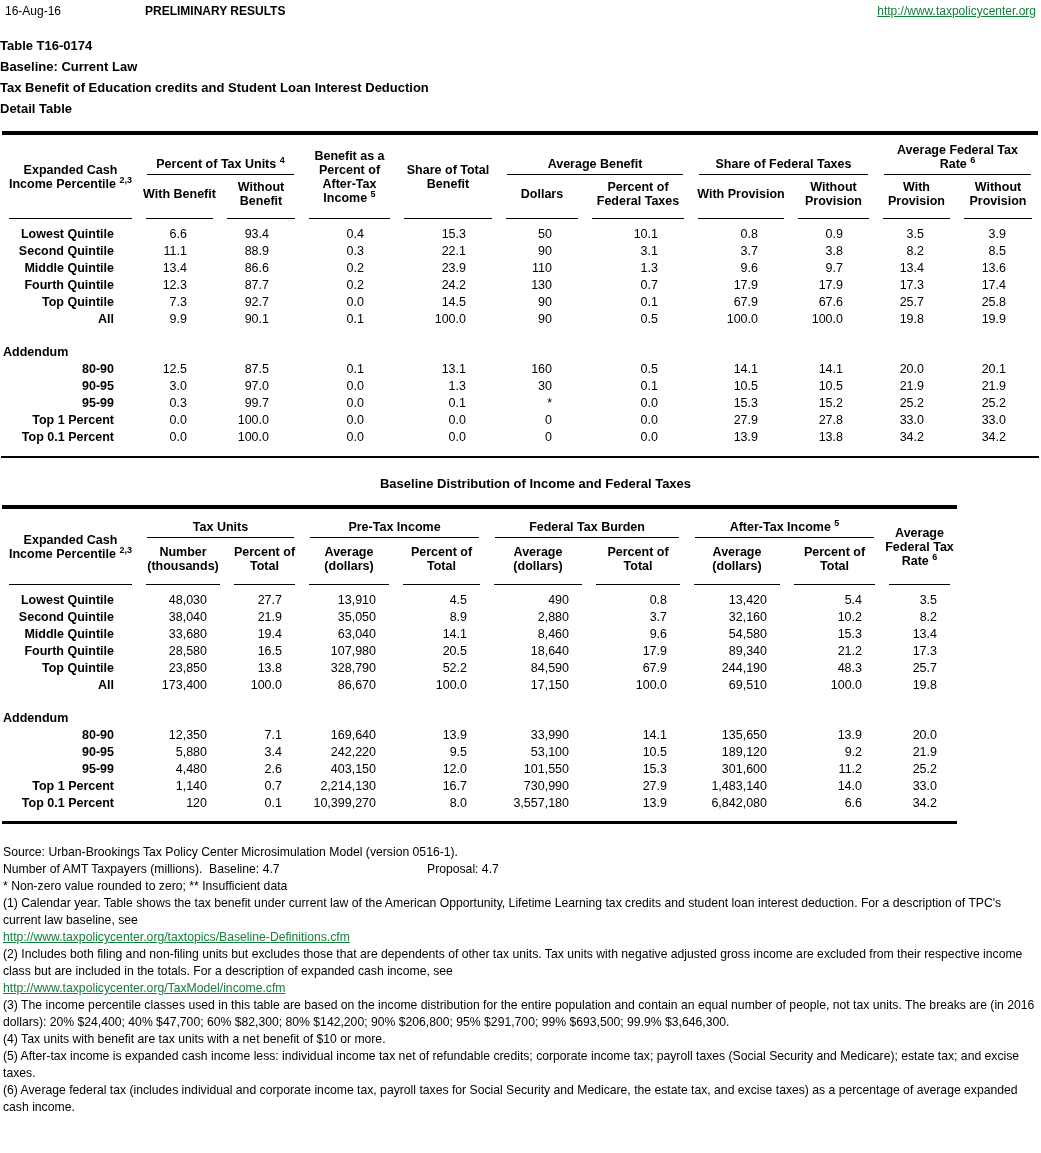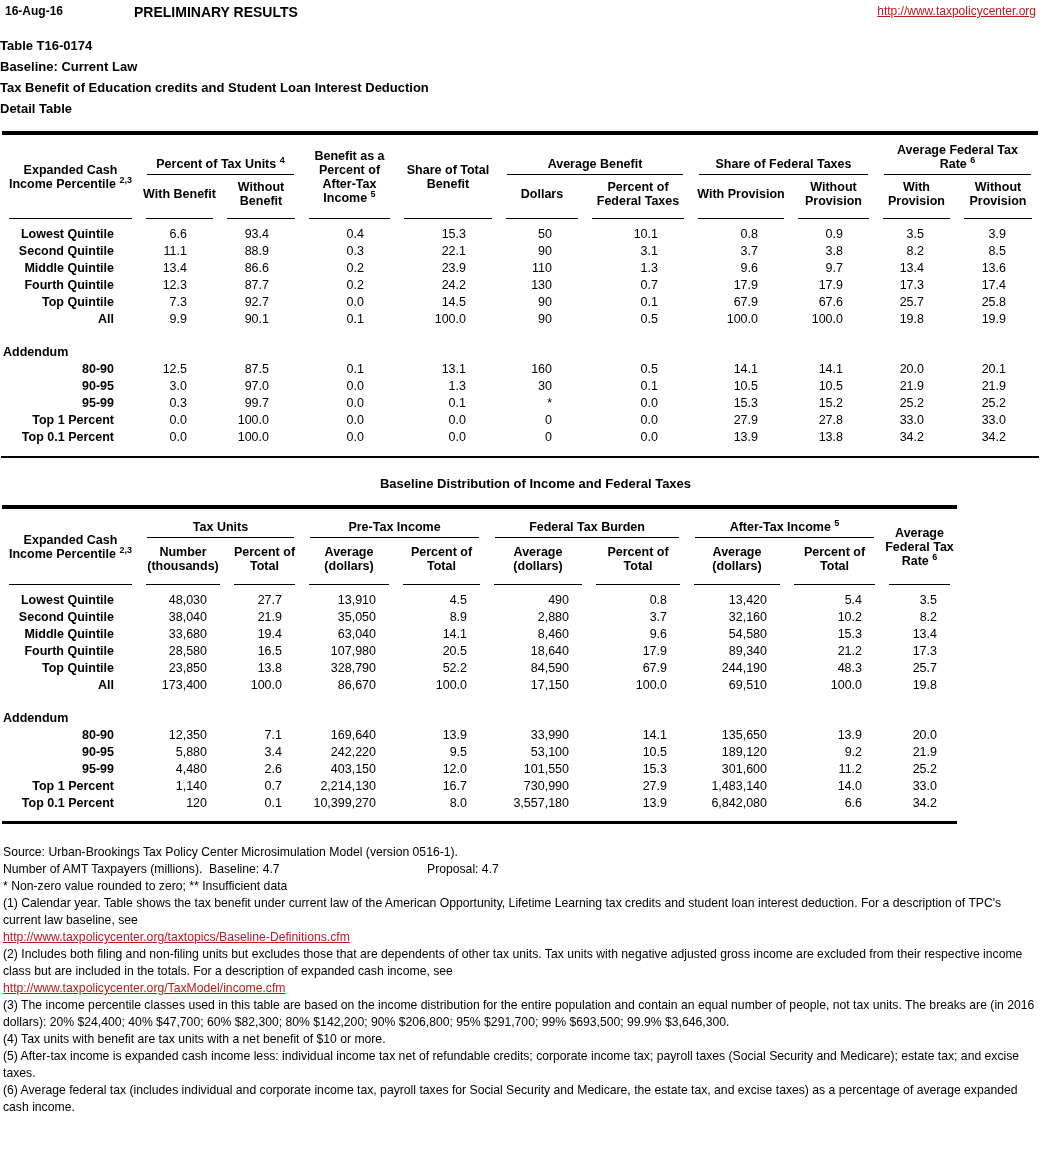--- a/index.html
+++ b/index.html
@@ -2,29 +2,29 @@
 <html><head>
 <meta charset="utf-8">
 <style>
   * { box-sizing: border-box; }
   html, body { margin: 0; padding: 0; }
   body {
     width: 1041px; height: 1153px; overflow: hidden;
     background: #ffffff; color: #000000;
     font-family: "Liberation Sans", sans-serif;
   }
-  a { color: #b91c1c; text-decoration: underline; }
+  a { color: #15803d; text-decoration: underline; }
   sup { font-size: 9px; line-height: 0; vertical-align: super; }
 
   
   .topbar { position: relative; display: flex; align-items: flex-start;
             padding: 4px 5px 0 5px; height: 20px; }
-  .topbar .date { font-size: 12px; font-weight: bold; }
-  .topbar .prelim { position: absolute; left: 134px; top: 4px;
-                    font-size: 14px; font-weight: bold; }
+  .topbar .date { font-size: 12px; font-weight: normal; }
+  .topbar .prelim { position: absolute; left: 145px; top: 4px;
+                    font-size: 12px; font-weight: bold; }
   .topbar a { margin-left: auto; font-size: 12px; font-weight: normal; }
 
   
   .titles { text-align: left; font-weight: bold; font-size: 13px;
             line-height: 21px; margin-top: 15px; }
   .t2titles { text-align: center; font-weight: bold; font-size: 13px;
               line-height: 21px; margin-top: 15px; padding-left: 30px; }
 
   
   .dbl { height: 2px; border-top: 2px solid #000; border-bottom: 2px solid #000;

